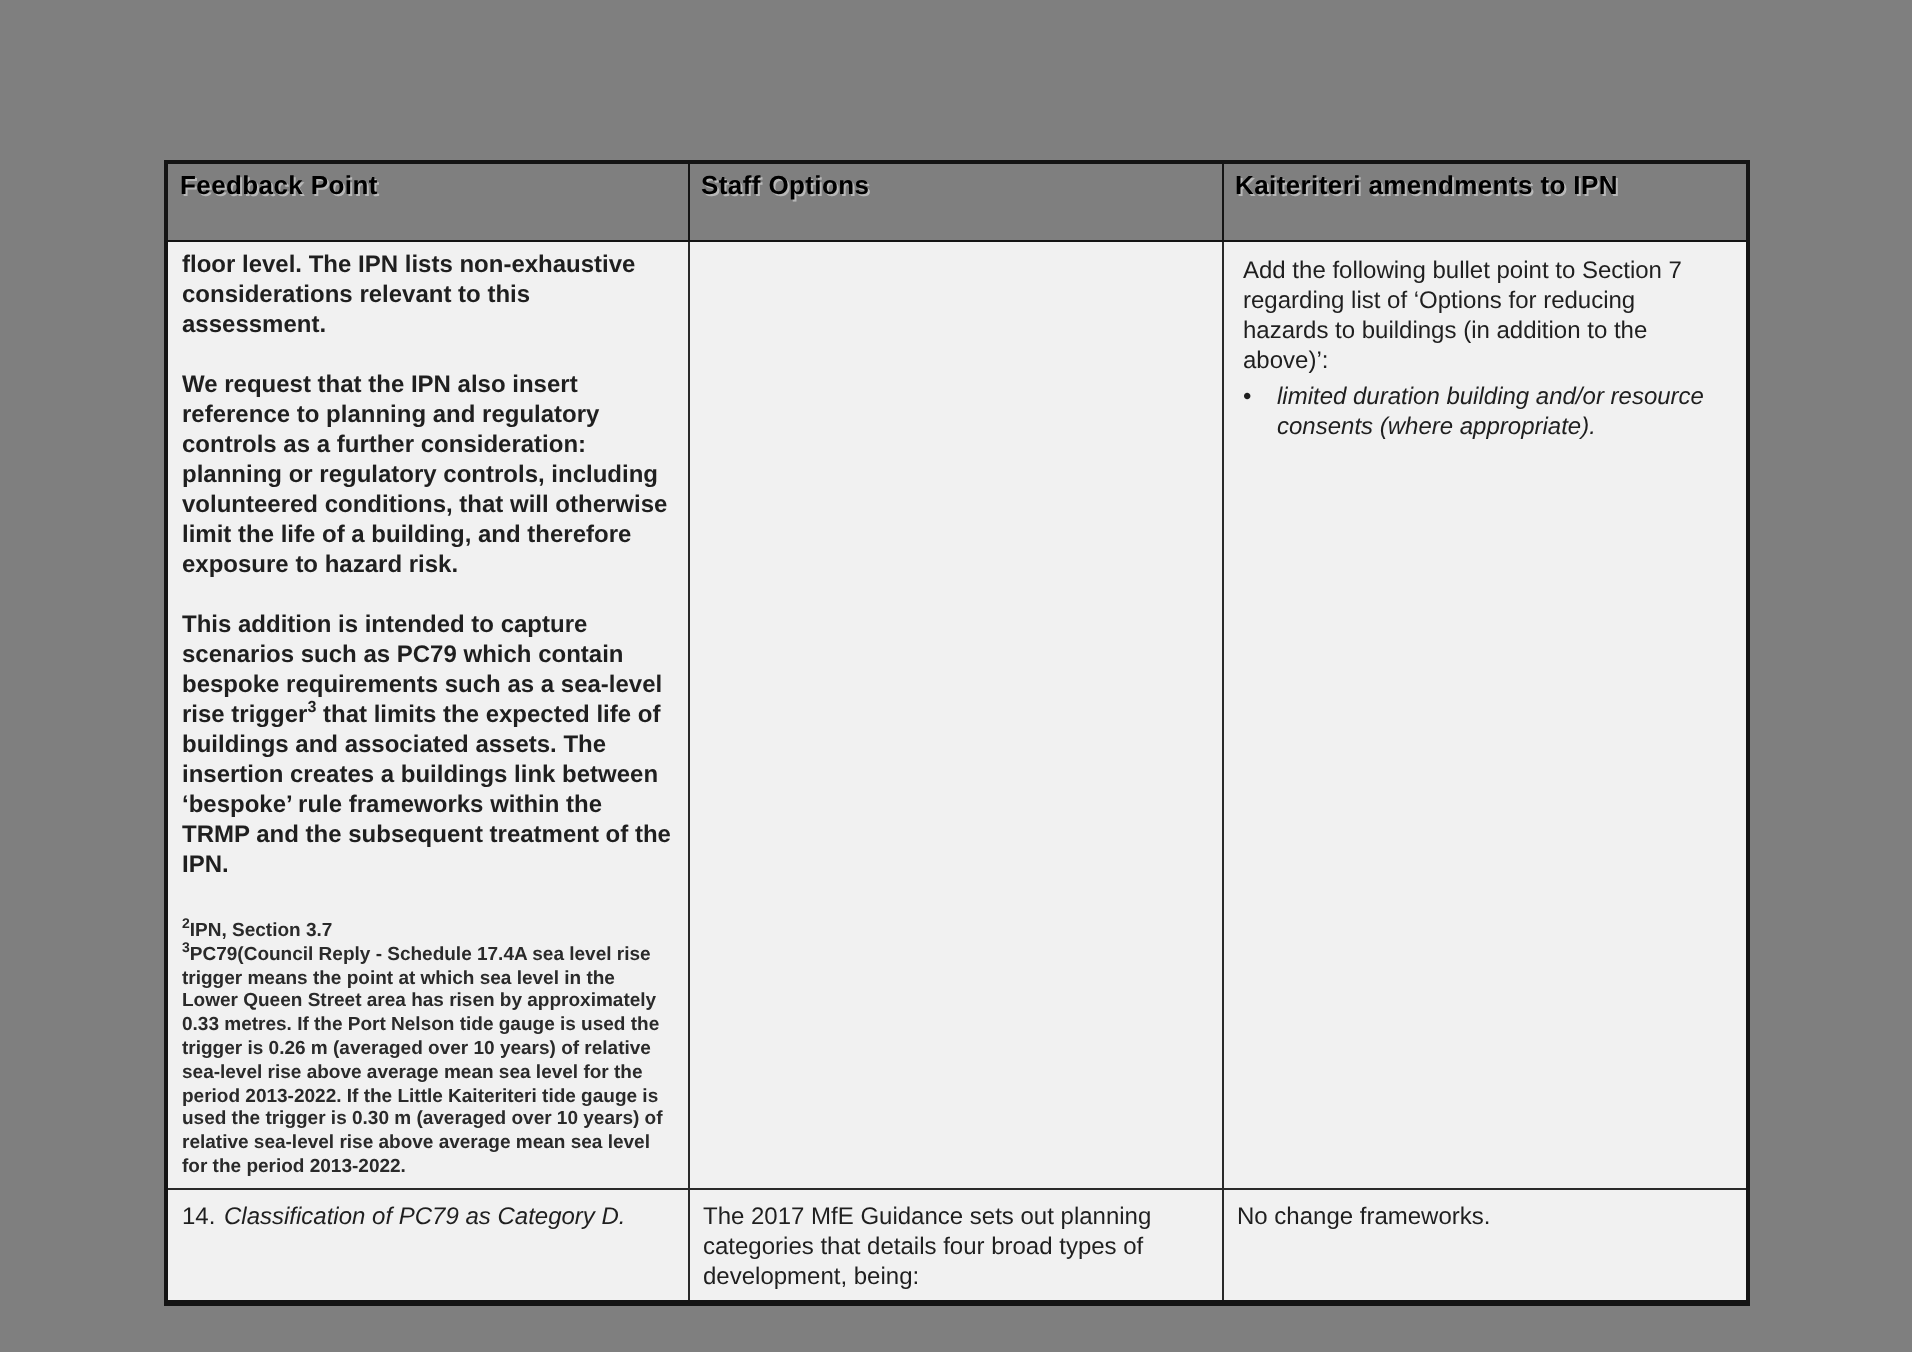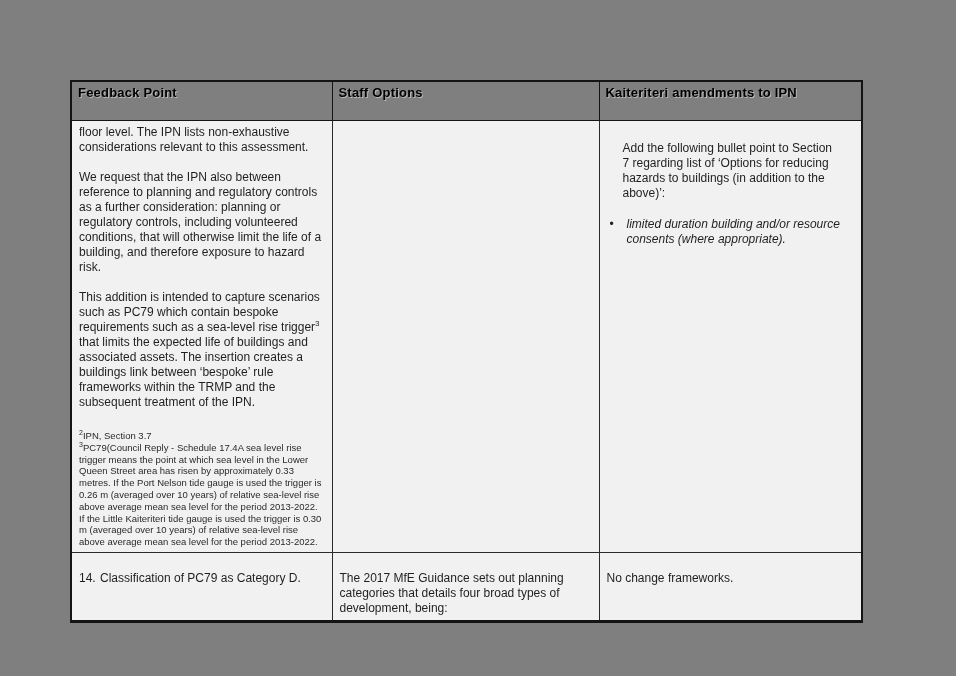--- a/index.html
+++ b/index.html
@@ -8,21 +8,21 @@
     background: #7f7f7f;
     overflow: hidden;
     font-family: "Liberation Sans", sans-serif;
     color: #1f1f1f;
     position: relative;
   }
   .page { position: absolute; inset: 0; }
 
   table.doc-table {
     position: absolute;
-    left: 70px; top: 80px;
+    left: 82px; top: 80px;
     width: 791px;
     border-collapse: collapse;
     table-layout: fixed;
     border: 2px solid #141414;
     border-bottom-width: 3px;
   }
   col.c1 { width: 261px; }
   col.c2 { width: 267px; }
   col.c3 { width: 263px; }
 
@@ -45,50 +45,50 @@
     background: #f1f1f1;
     border: 1px solid #2a2a2a;
     vertical-align: top;
     font-size: 12px;
     line-height: 15px;
     padding: 4px 7px 4px 7px;
     overflow: hidden;
   }
 
   tr.row-13 td { height: 417px; }
-  tr.row-14 td { height: 36px; padding-top: 18px; }
+  tr.row-14 td { height: 36px; padding-top: 6px; }
 
-  td.feedback-col { padding-right: 8px; }
+  td.feedback-col { padding-right: 8px; font-weight: bold; }
 
   .para { margin: 0 0 15px 0; }
   .para:last-child { margin-bottom: 0; }
 
   sup.fn-ref {
     font-size: 8px;
     vertical-align: super;
     line-height: 0;
   }
 
   .footnotes {
     margin-top: 20px;
     font-size: 9.5px;
     line-height: 11.8px;
     color: #2a2a2a;
   }
   .footnote { margin: 0; }
   .footnote sup.fn-ref { font-size: 7px; }
 
-  .rec-intro { margin: 16px; }
+  .rec-intro { margin: 3px; }
   .bullet-row { display: flex; margin-top: 1px; }
   .bullet-marker { width: 17px; padding-left: 3px; flex: none; }
   .bullet-text { flex: 1; font-style: italic; }
 
   .item-row { display: flex; }
   .item-number { width: 21px; flex: none; }
-  .item-title { flex: 1; }
+  .item-title { flex: 1; font-style: italic; }
 </style>
 </head>
 <body>
 
 <div class="page">
 
   <table class="doc-table">
     <colgroup>
         <col class="c1">
         <col class="c2">
@@ -98,21 +98,21 @@
     <tbody>
         <tr class="header-row">
       <th>Feedback Point</th>
       <th>Staff Options</th>
       <th>Kaiteriteri amendments to IPN</th>
     </tr>
 
     <tr class="row-13">
       <td class="feedback-col">
         <p class="para">floor level. The IPN lists non-exhaustive considerations relevant to this assessment.</p>
-        <p class="para">We request that the IPN also between reference to planning and regulatory controls as a further consideration: planning or regulatory controls, including volunteered conditions, that will otherwise limit the life of a building, and therefore exposure to hazard risk.</p>
+        <p class="para">We request that the IPN also insert reference to planning and regulatory controls as a further consideration: planning or regulatory controls, including volunteered conditions, that will otherwise limit the life of a building, and therefore exposure to hazard risk.</p>
         <p class="para">
           <span>This addition is intended to capture scenarios such as PC79 which contain bespoke requirements such as a sea-level rise trigger</span><sup class="fn-ref">3</sup><span> that limits the expected life of buildings and associated assets. The insertion creates a buildings link between ‘bespoke’ rule frameworks within the TRMP and the subsequent treatment of the IPN.</span>
         </p>
         <div class="footnotes">
           <p class="footnote">
             <sup class="fn-ref">2</sup><span>IPN, Section 3.7</span>
           </p>
           <p class="footnote">
             <sup class="fn-ref">3</sup><span>PC79(Council Reply - Schedule 17.4A sea level rise trigger means the point at which sea level in the Lower Queen Street area has risen by approximately 0.33 metres. If the Port Nelson tide gauge is used the trigger is 0.26 m (averaged over 10 years) of relative sea-level rise above average mean sea level for the period 2013-2022. If the Little Kaiteriteri tide gauge is used the trigger is 0.30 m (averaged over 10 years) of relative sea-level rise above average mean sea level for the period 2013-2022.</span>
           </p>

